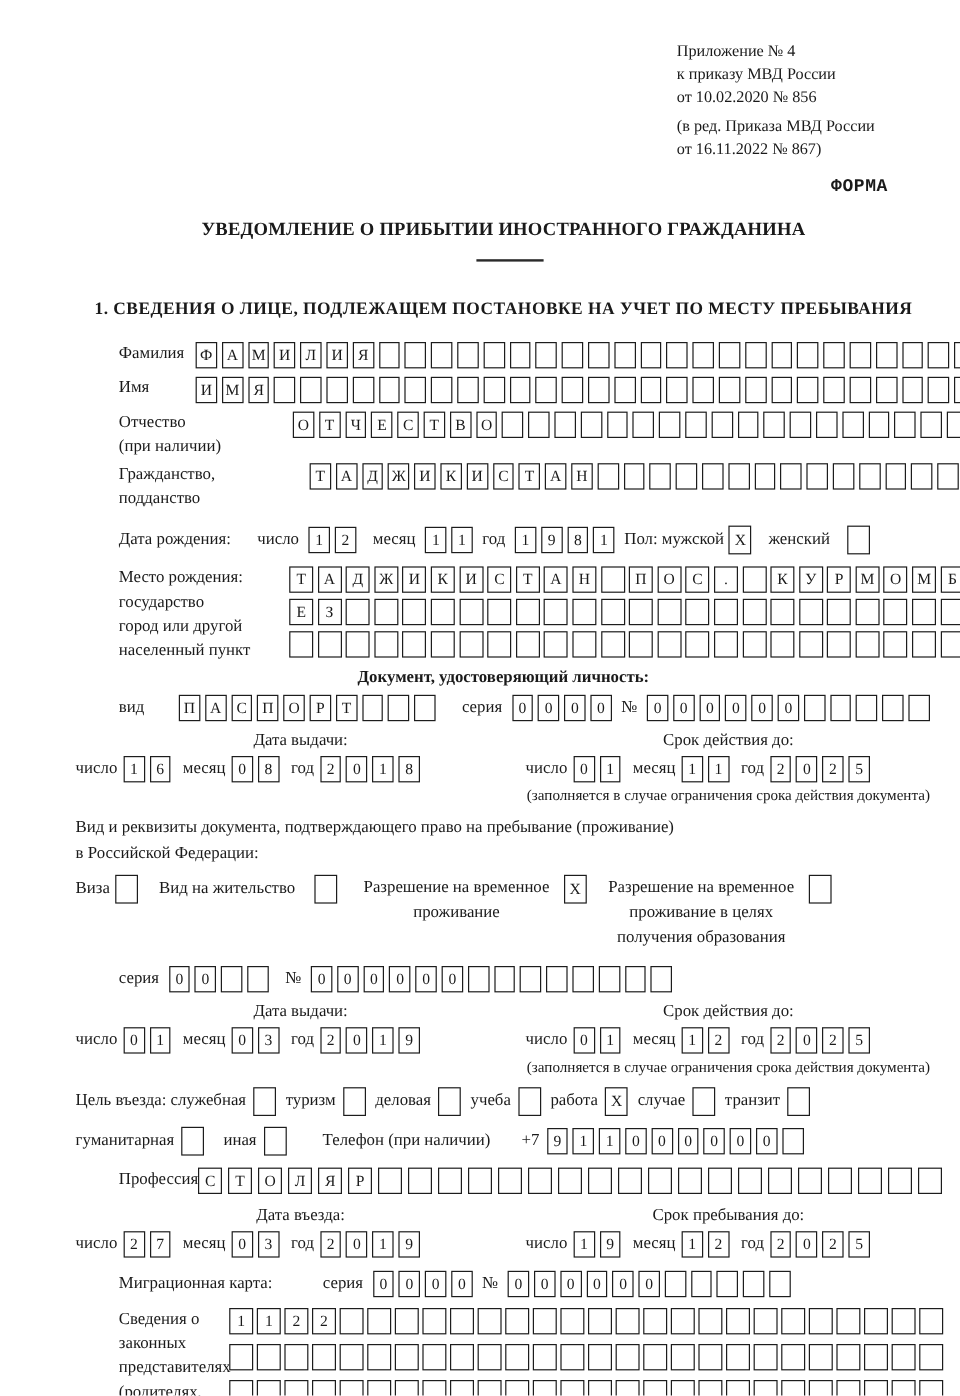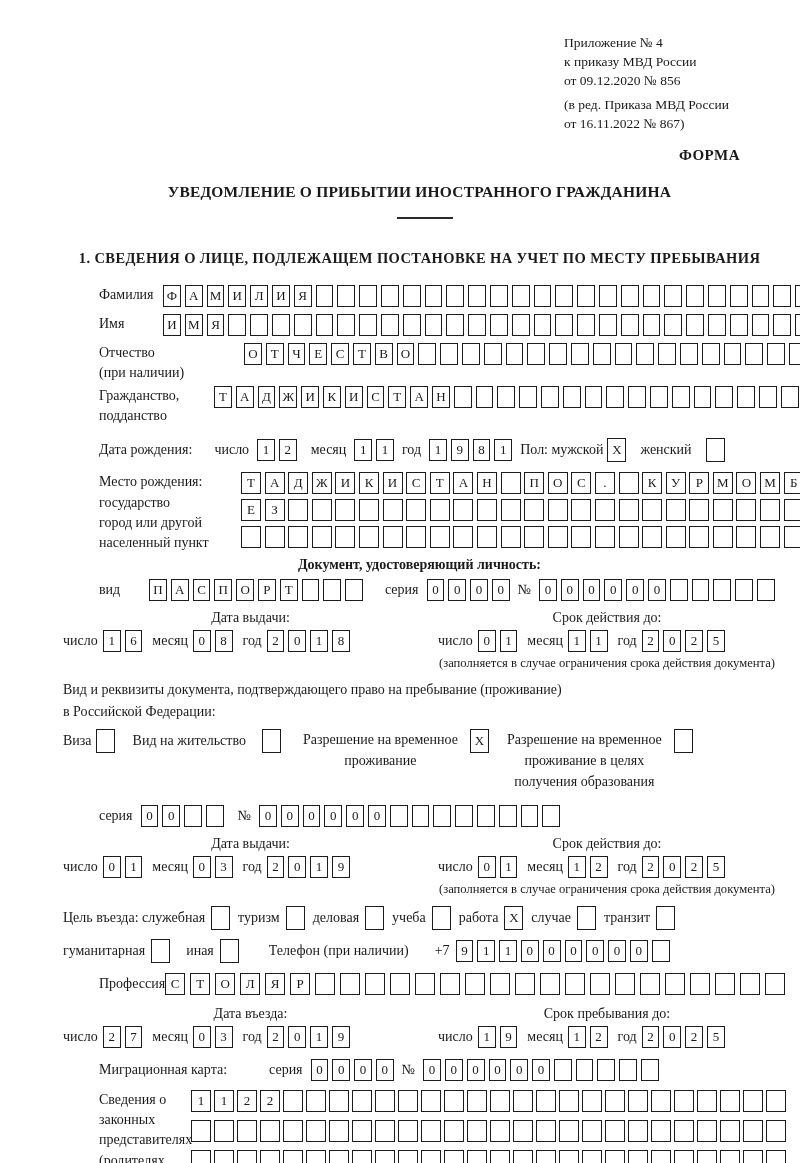--- a/index.html
+++ b/index.html
@@ -5,21 +5,21 @@
   html,body{margin:0;padding:0;background:#fff;}
   body{
     width:800px;height:1163px;box-sizing:border-box;
     padding:34px 24px 10px 63px;overflow:hidden;
     font-family:"Liberation Serif","DejaVu Serif",serif;
     color:#1a1a1a;font-size:14px;
   }
   
   .annex{width:200px;margin-left:auto;margin-right:12px;font-size:13.5px;line-height:1.4;}
   .annex .sub{margin-top:5px;}
-  .forma{ text-align:right;margin:14px 36px 0 0;font-weight:bold;font-size:15px;letter-spacing:.5px;}
+  .forma{ text-align:right;margin:14px 36px 0 0;font-weight:bold;font-size:15px;letter-spacing:.5px;font-family:Liberation Mono, monospace;}
   
   .title{margin-top:16px;text-align:center;font-weight:bold;font-size:15.5px;line-height:1.6;letter-spacing:.2px;}
   .blank-line{display:inline-block;width:56px;border-bottom:2.5px solid #2a2a2a;margin-left:10px;height:1px;transform:translateY(-3px);}
   .sec-heading{margin-top:20px;text-align:center;font-weight:bold;font-size:14.5px;letter-spacing:.4px;}
   
   .frow{display:flex;align-items:flex-start;margin-top:7px;margin-left:36px;}
   .flabel{flex:0 0 auto;line-height:1.45;}
   .flabel div{white-space:nowrap;}
   .cellrow{display:flex;gap:4px;flex:0 0 auto;}
   .cell{
@@ -52,21 +52,21 @@
   .purpose-row{display:flex;align-items:center;margin-top:9px;flex-wrap:nowrap;}
   .purpose-row .cellrow{margin:0 8px 0 6px;}
   .purpose-row .cellrow:last-child{margin-right:0;}
 </style>
 </head>
 <body>
 
 <div class="annex">
   <div>Приложение № 4</div>
   <div>к приказу МВД России</div>
-  <div>от 09.12.2020 № 856</div>
+  <div>от 10.02.2020 № 856</div>
   <div class="sub">(в ред. Приказа МВД России</div>
   <div>от 16.11.2022 № 867)</div>
 </div>
 <div class="forma">ФОРМА</div>
 
 <div class="title">
   <div>УВЕДОМЛЕНИЕ О ПРИБЫТИИ ИНОСТРАННОГО ГРАЖДАНИНА</div>
   <div><span class="blank-line"></span></div>
 </div>
 
@@ -172,21 +172,21 @@
       <span class="cell"></span>
       <span class="cell"></span>
       <span class="cell"></span>
       <span class="cell"></span>
       <span class="cell"></span>
       <span class="cell"></span>
       <span class="cell"></span>
     </div>
 </div>
 
-<div class="frow" style="margin-top:2px;">
+<div class="frow" style="margin-top:2px;gap:44px;">
   <div class="flabel w115">
     <div>Гражданство,</div>
     <div>подданство</div>
   </div>
   <div class="cellrow">
       <span class="cell">Т</span>
       <span class="cell">А</span>
       <span class="cell">Д</span>
       <span class="cell">Ж</span>
       <span class="cell">И</span>

